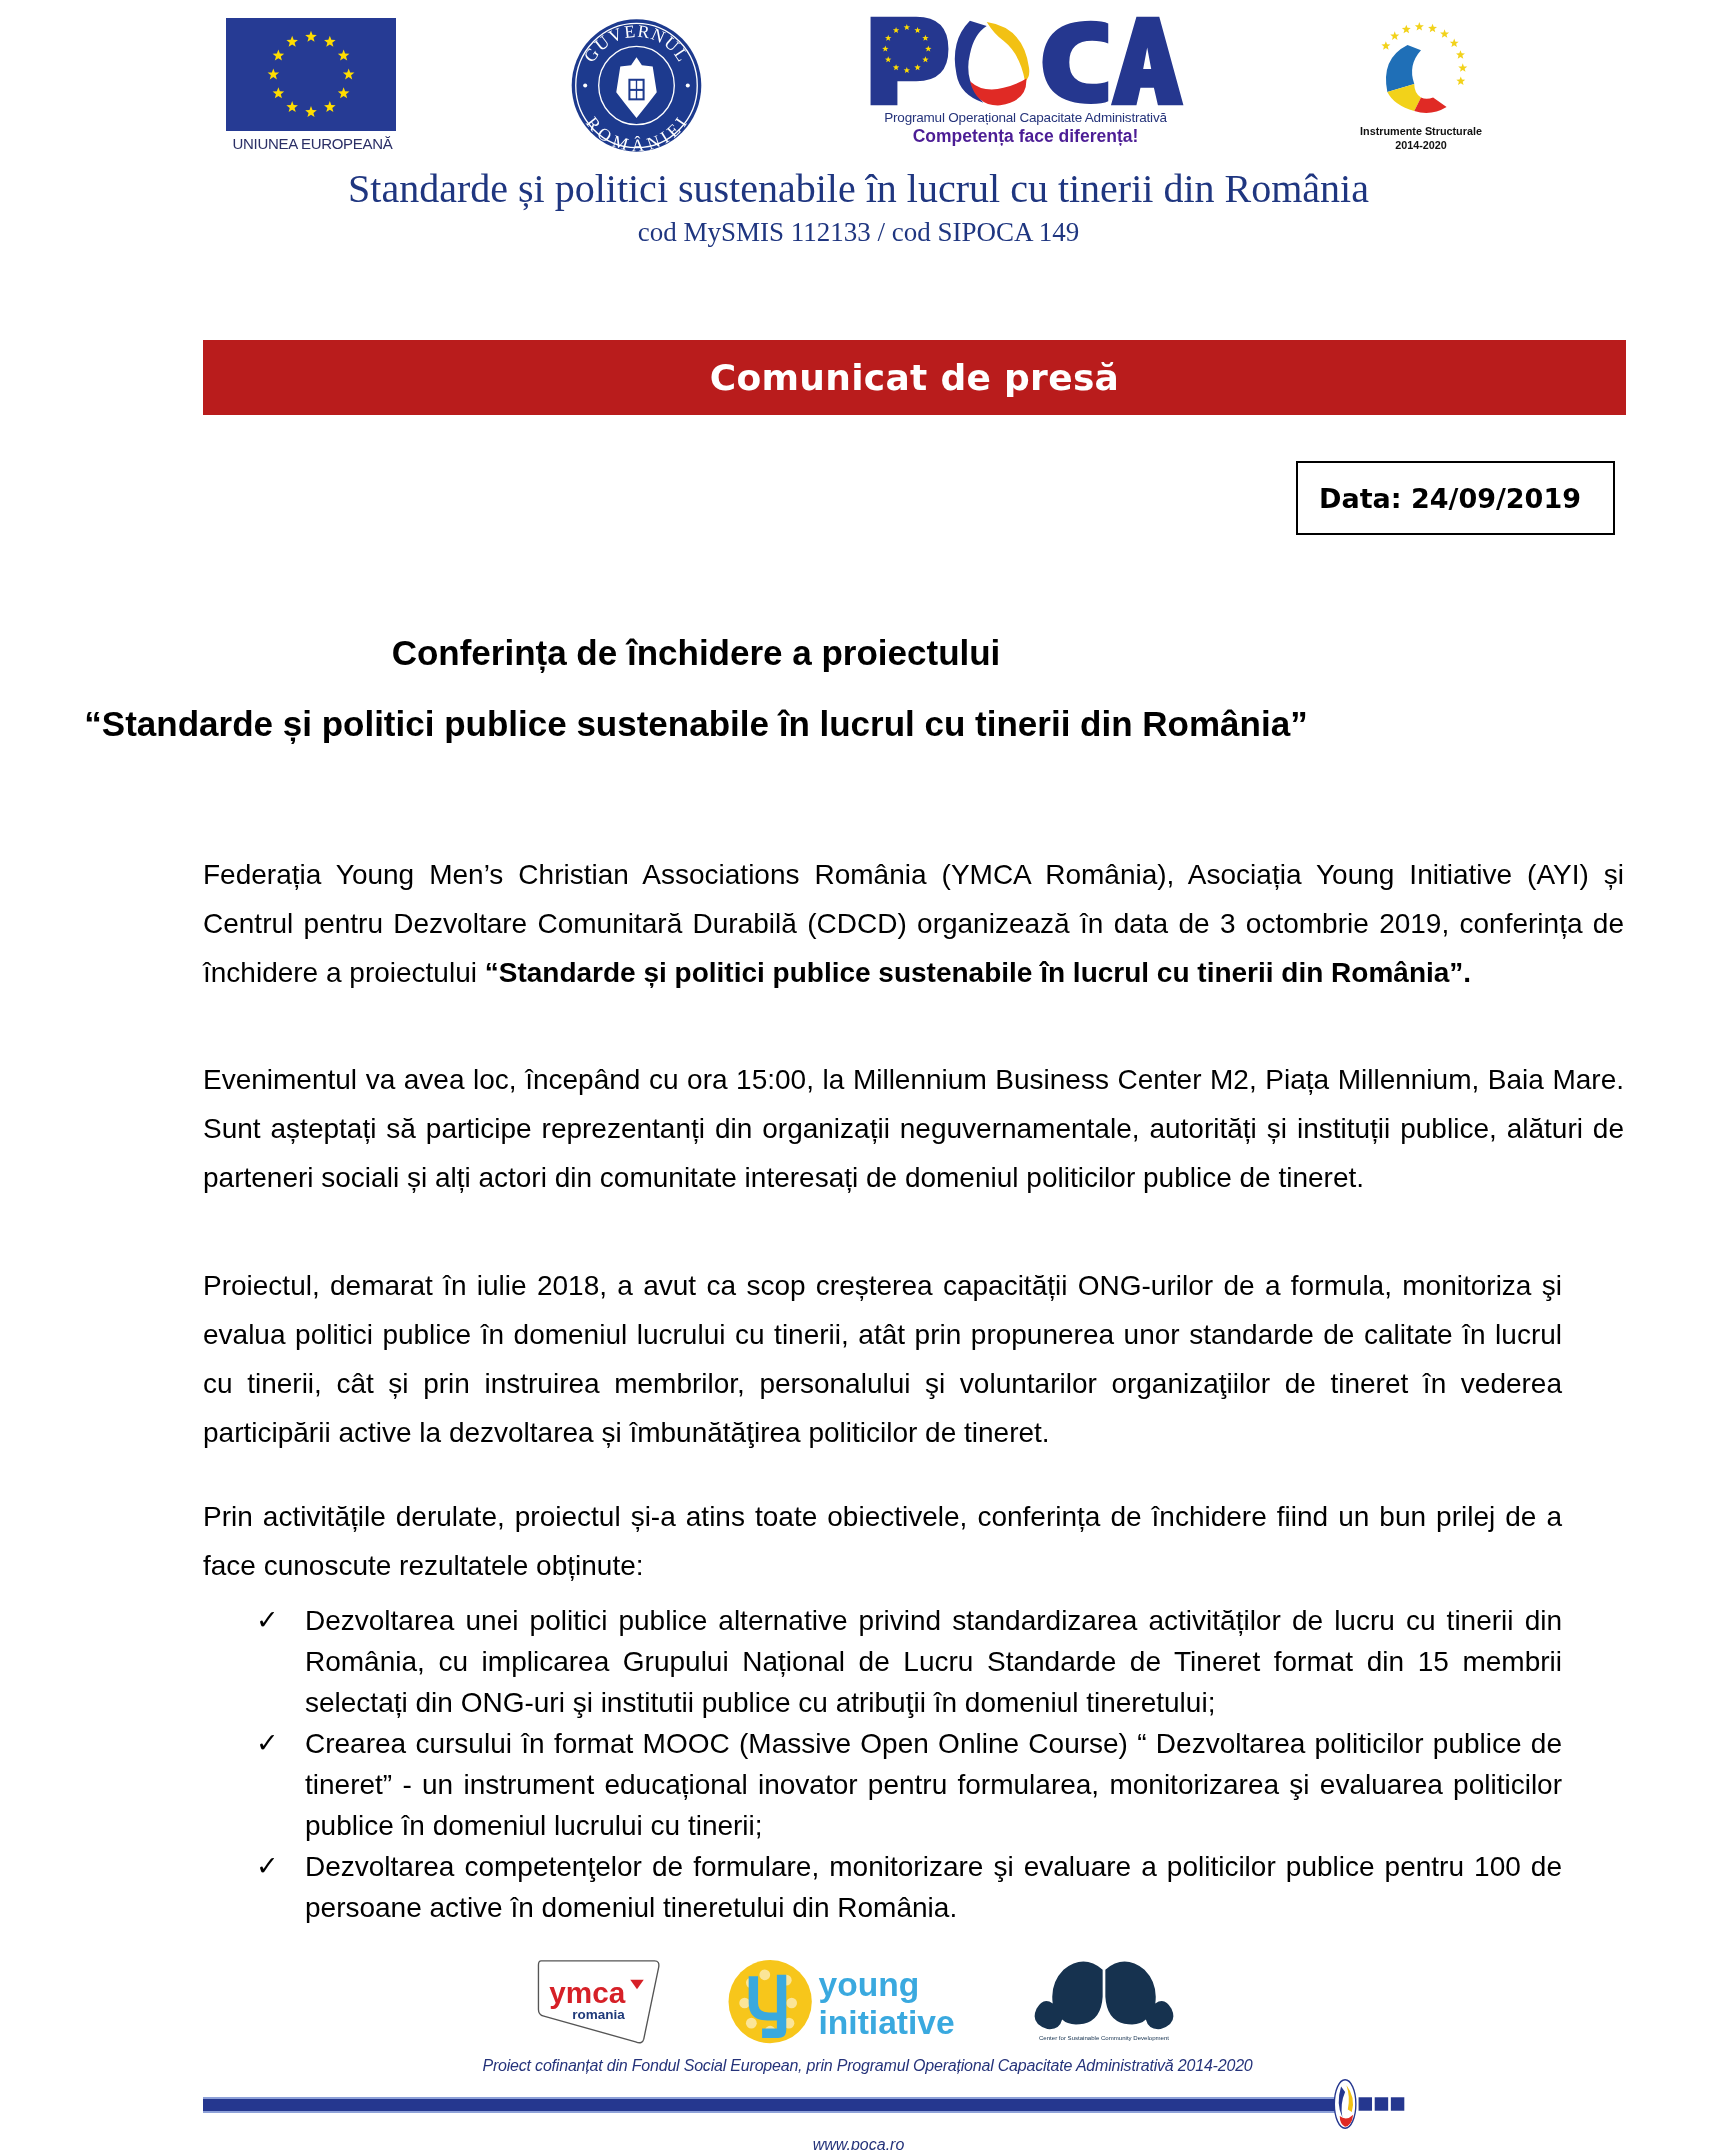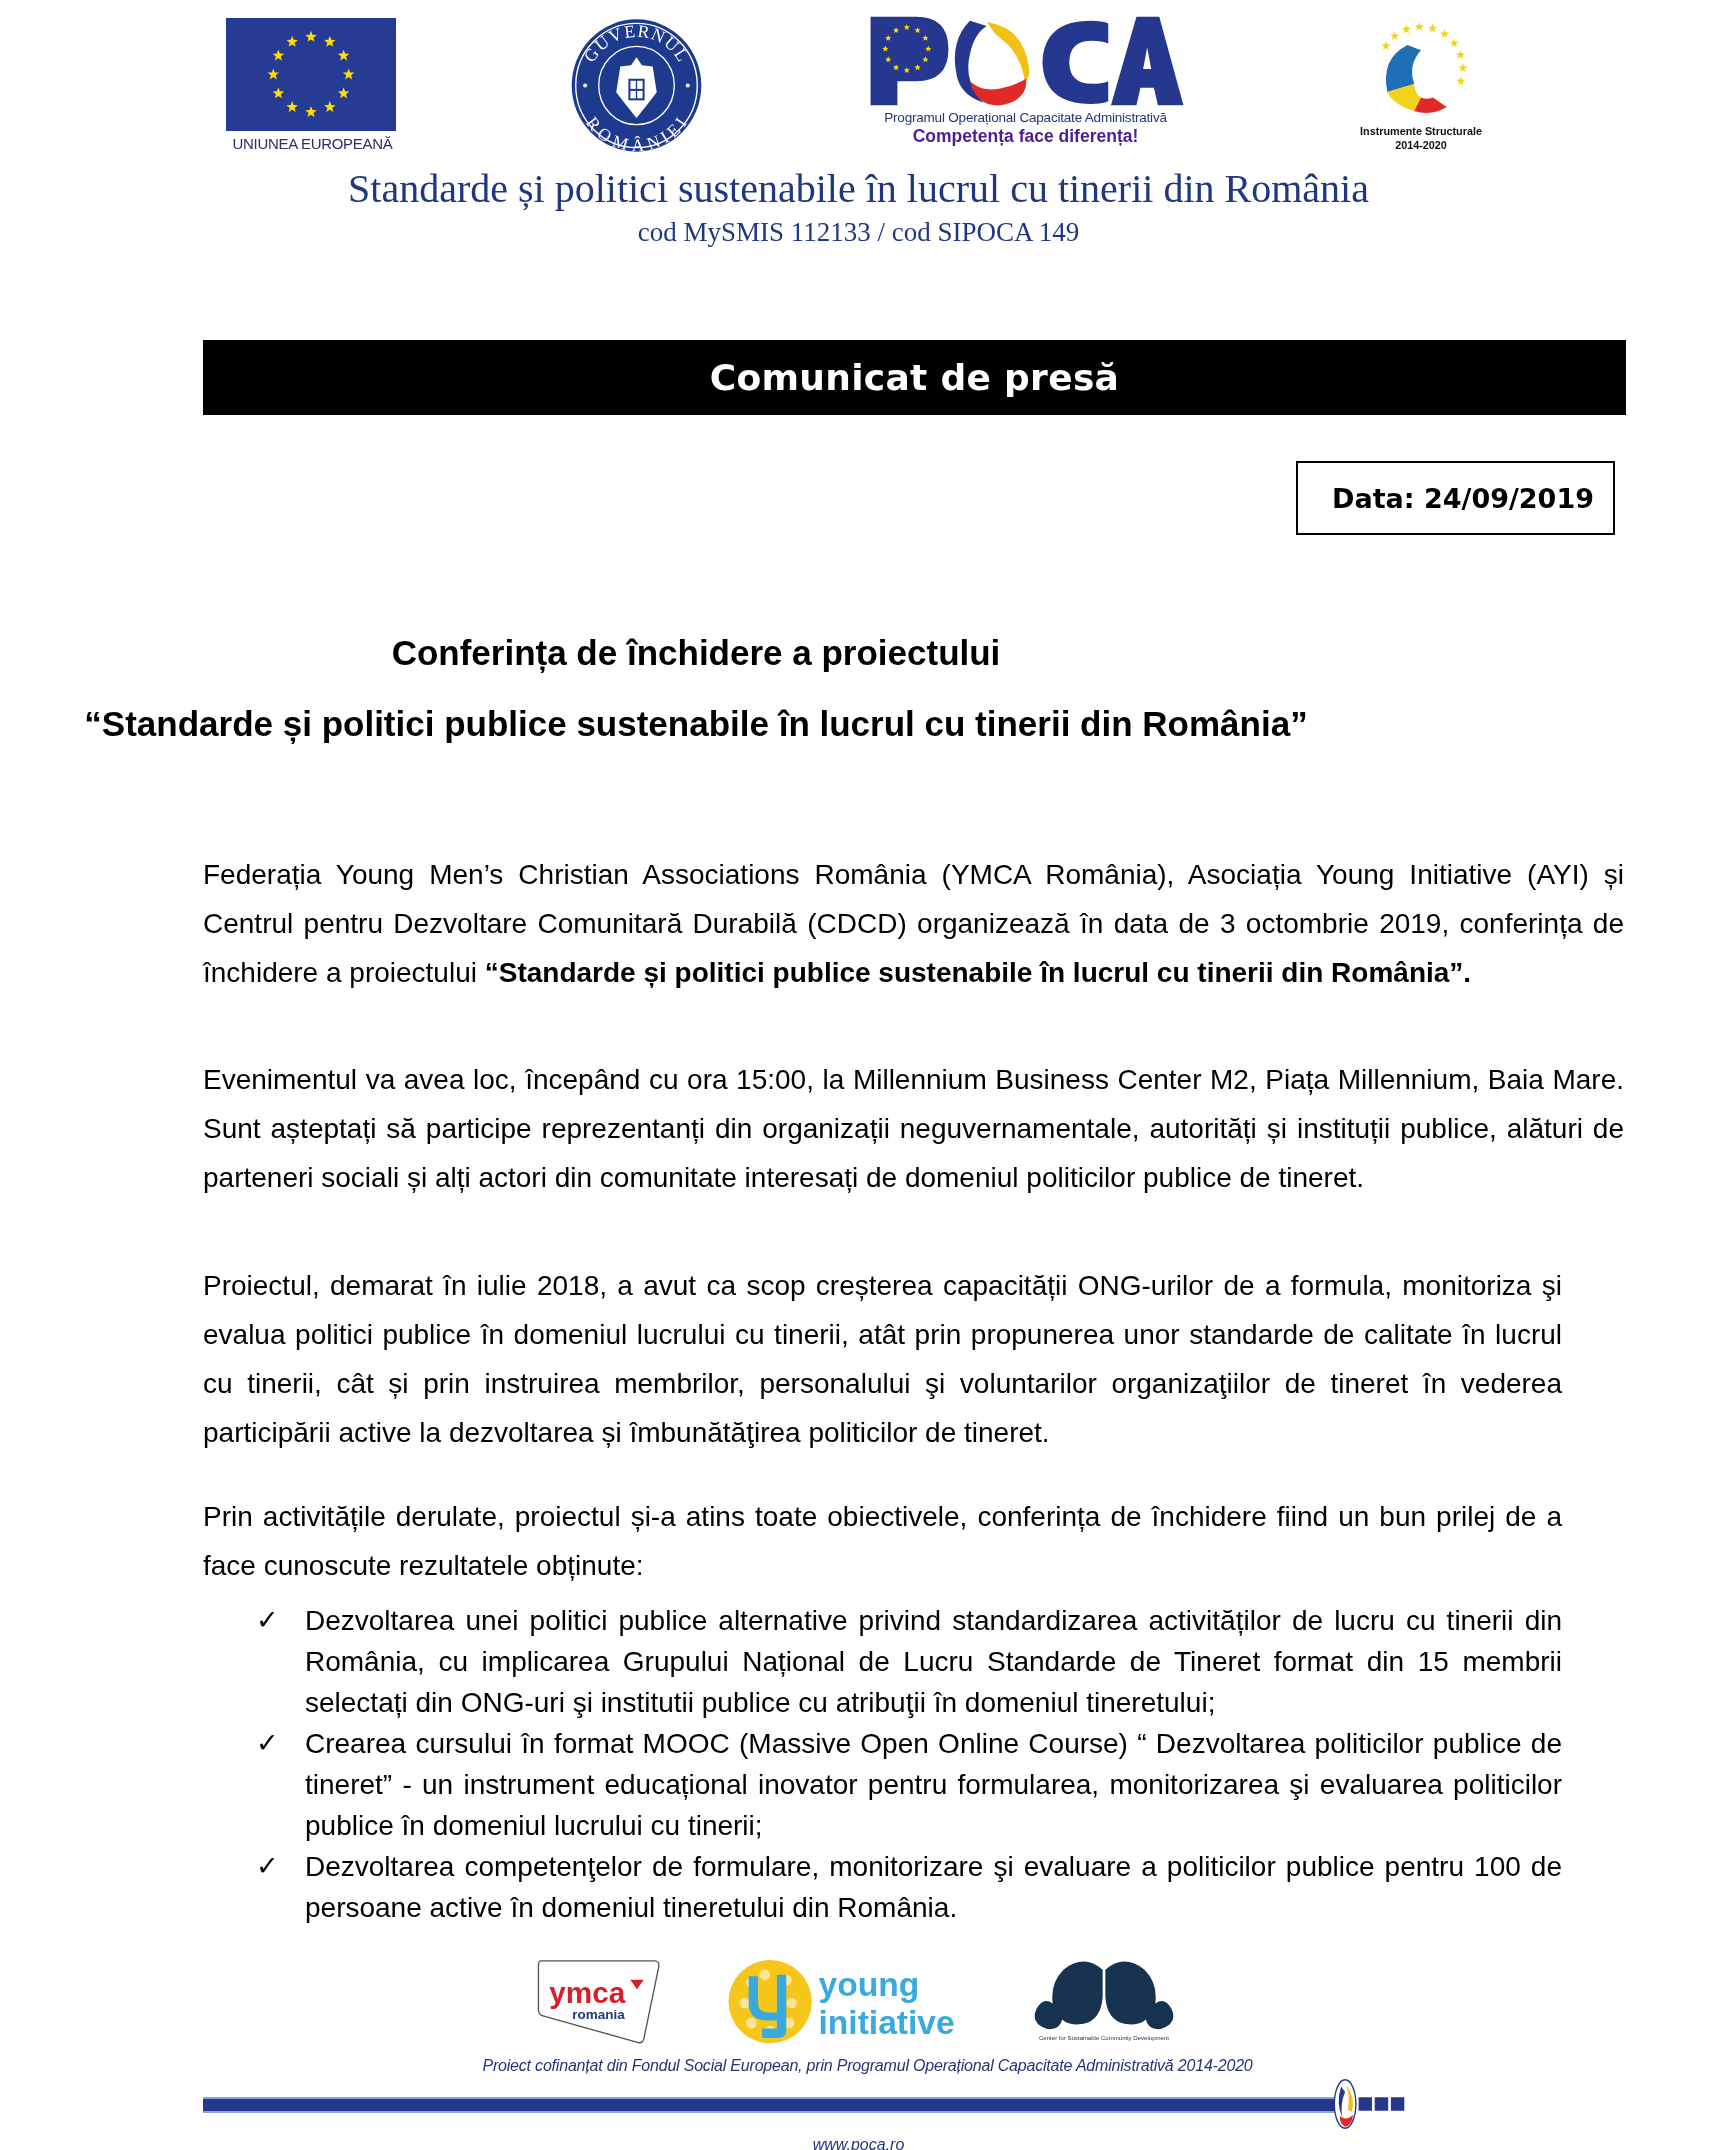--- a/index.html
+++ b/index.html
@@ -13,24 +13,24 @@
   .gov-seal { left: 569px; top: 17.5px; width: 135px; height: 135px; }
   .poca-logo { left: 869px; top: 13.5px; width: 316px; height: 94px; }
   .poca-sub1 { left: 854px; top: 110px; width: 343px; text-align: center; font-size: 13.5px; color: #25337a; letter-spacing: -0.2px; }
   .poca-sub2 { left: 854px; top: 126px; width: 343px; text-align: center; font-size: 17.5px; color: #4c1d95; font-weight: bold; }
   .is-logo { left: 1367px; top: 17.5px; width: 108px; height: 101px; }
   .is-label { left: 1340px; top: 125px; width: 162px; text-align: center; font-size: 10.8px; font-weight: bold; color: #111; line-height: 13.5px; }
 
   .proj-title { left: 0; width: 1717px; top: 165px; text-align: center; font-family: "Liberation Serif", serif; font-size: 40px; color: #1f3680; }
   .proj-code { left: 0; width: 1717px; top: 217px; text-align: center; font-family: "Liberation Serif", serif; font-size: 27px; color: #1f3680; }
 
-  .banner { left: 203px; top: 340px; width: 1423px; height: 75px; background: #000000; display: flex; align-items: center; justify-content: center; }
+  .banner { left: 203px; top: 340px; width: 1423px; height: 75px; background: #b91c1c; display: flex; align-items: center; justify-content: center; }
   .banner span { color: #fff; font-family: "DejaVu Sans", sans-serif; font-weight: bold; font-size: 36px; letter-spacing: 0.3px; }
 
-  .date-box { left: 1296px; top: 461px; width: 319px; height: 74px; border: 2px solid #000; box-sizing: border-box; display: flex; align-items: center; padding-left: 34px; }
+  .date-box { left: 1296px; top: 461px; width: 319px; height: 74px; border: 2px solid #000; box-sizing: border-box; display: flex; align-items: center; padding-left: 21px; }
   .date-box span { font-family: "DejaVu Sans", sans-serif; font-size: 27px; font-weight: bold; }
 
   .headline { left: 0; width: 1392px; text-align: center; font-weight: bold; font-size: 35px; }
   .h1 { top: 633px; }
   .h2 { top: 704px; }
 
   .para { left: 203px; font-size: 28px; line-height: 49px; text-align: justify; }
   .p1 { top: 850px; width: 1421px; }
   .p2 { top: 1055px; width: 1421px; }
   .p3 { top: 1261px; width: 1359px; }

